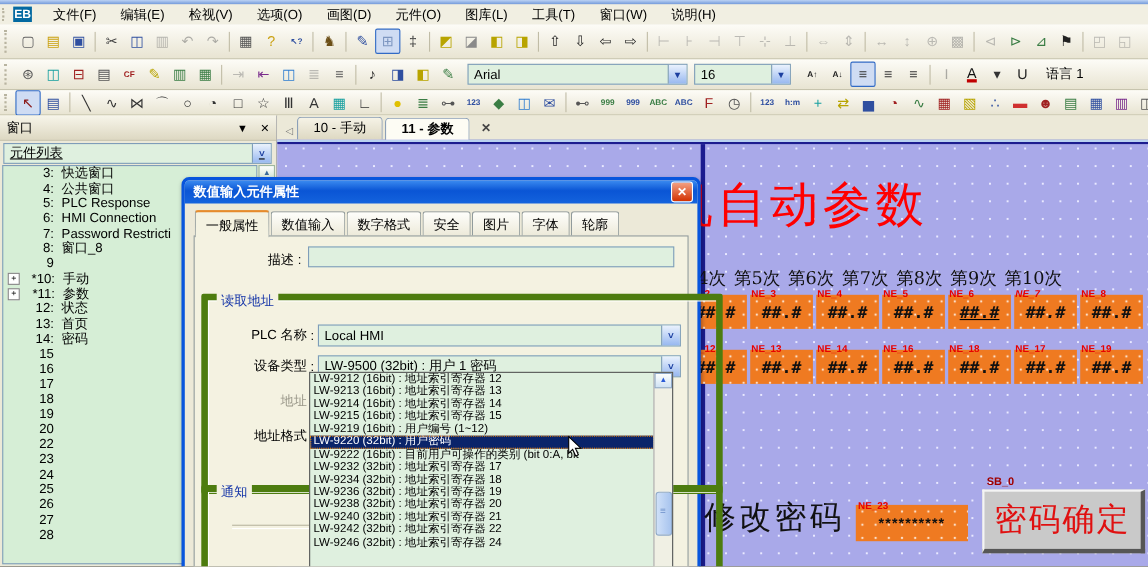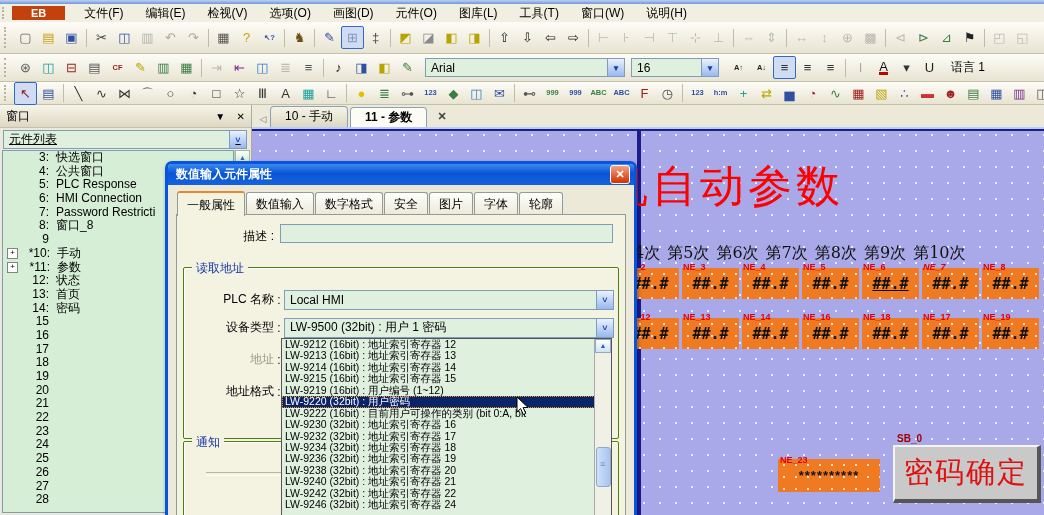--- a/index.html
+++ b/index.html
@@ -4,21 +4,21 @@
 <style>
   html,body{margin:0;padding:0;background:#444;}
   .screen{position:relative;width:1044px;height:515px;overflow:hidden;background:#ece9d8;
           font-family:"Liberation Sans",sans-serif;font-size:12px;color:#000;}
   
   .titlestrip{position:absolute;left:0;top:0;width:100%;height:4px;
               background:linear-gradient(#bcd2f4,#6f97d8);}
   .menubar{position:absolute;left:0;top:4px;width:100%;height:18px;background:#f1efe2;
            display:flex;align-items:center;border-bottom:1px solid #d8d4c0;}
   .mhandle{width:4px;height:12px;border-left:2px dotted #b8b4a0;margin:0 4px 0 2px;}
-  .eb{background:#c2410c;color:#fff;font-weight:bold;font-size:11px;padding:1px 19px;margin-right:8px;}
+  .eb{background:#0369a1;color:#fff;font-weight:bold;font-size:11px;padding:1px 1px;margin-right:8px;}
   .mitem{padding:1px 11px;cursor:default;}
   
   .tbar{position:absolute;left:0;width:100%;display:flex;align-items:center;padding-left:4px;
         background:linear-gradient(#fdfcf7,#e8e4d2);border-bottom:1px solid #c4c0aa;box-sizing:border-box;}
   .tb1{top:22px;height:32px;}
   .tb2{top:54px;height:28px;}
   .tb3{top:82px;height:23px;}
   .thandle{width:4px;height:70%;border-left:2px dotted #b8b4a0;margin-right:4px;flex:none;}
   .tsep{width:1px;height:18px;background:#c0bca6;margin:0 3px;flex:none;}
   .ico{width:21px;height:21px;display:flex;align-items:center;justify-content:center;
@@ -105,22 +105,22 @@
   .dlg-tabs{position:absolute;left:9px;top:29px;display:flex;align-items:flex-end;height:22px;}
   .dtab{padding:3px 9px 2px;border:1px solid #919b9c;border-bottom:none;border-radius:3px 3px 0 0;
         background:linear-gradient(#fefefb,#ece9d8);margin-right:1px;white-space:nowrap;cursor:default;}
   .dtab.active{border-top:2px solid #e68b2c;background:#f4f2e1;position:relative;top:1px;
                padding-top:4px;z-index:2;}
   .dlg-panel{position:absolute;left:8px;top:50px;right:8px;height:900px;border:1px solid #919b9c;
              background:#f4f2e1;}
   .r-desc-label{position:absolute;left:38px;top:64px;width:68px;text-align:right;}
   .r-desc-input{position:absolute;left:112px;top:60px;width:333px;height:19px;background:#dff0df;
                 border:1px solid #7f9db9;box-sizing:border-box;font:12px "Liberation Sans",sans-serif;padding:0 3px;}
-  .grp{position:absolute;border:1px solid #4d7c0f;border-radius:2px;
-       box-shadow:1px 1px 0 #fff inset;}
+  .grp{position:absolute;border:6px solid #4d7c0f;border-radius:2px;
+       box-shadow:1px 1px 0 #fff inset;padding-left:28px;}
   .grp .legend{position:absolute;left:8px;top:-8px;background:#f4f2e1;padding:0 4px;color:#1636a8;}
   .grp-read{left:15px;top:103px;width:434px;height:170px;}
   .grp-notify{left:15px;top:277px;width:434px;height:96px;}
   .nline{position:absolute;left:22px;top:30px;width:76px;height:2px;
          border-top:1px solid #b8b5a0;border-bottom:1px solid #fff;}
   .frow{position:absolute;left:0;width:100%;height:35px;display:flex;align-items:center;}
   .frow label{display:inline-block;width:90px;text-align:right;flex:none;}
   .frow .colon{width:10px;text-align:center;flex:none;}
   .frow .combo{width:330px;height:20px;}
   .frow.dis label{color:#9a988a;}
@@ -623,24 +623,20 @@
         </div>
         <div class="trow">
           <span class="tid">19</span>
           <span class="tlabel"></span>
         </div>
         <div class="trow">
           <span class="tid">20</span>
           <span class="tlabel"></span>
         </div>
         <div class="trow">
-          <span class="tid">21</span>
-          <span class="tlabel"></span>
-        </div>
-        <div class="trow">
           <span class="tid">22</span>
           <span class="tlabel"></span>
         </div>
         <div class="trow">
           <span class="tid">23</span>
           <span class="tlabel"></span>
         </div>
         <div class="trow">
           <span class="tid">24</span>
           <span class="tlabel"></span>
@@ -738,20 +734,21 @@
           </div>
           <div class="box" style="left: 670px; top: 191px; text-align: right;">
             <span class="tag">NE_17</span>
             <span class="val">##.#</span>
           </div>
           <div class="box" style="left: 730px; top: 191px;">
             <span class="tag">NE_19</span>
             <span class="val">##.#</span>
           </div>
         </div>
+      <div class="cv-pwlabel">修改密码</div>
       <div class="cv-pwbox">
         <span class="tag">NE_23</span>
         <span class="stars">**********</span>
       </div>
       <span class="cv-btntag">SB_0</span>
       <div class="cv-btn">
         <span>密码确定</span>
       </div>
     </div>
   </div>
@@ -810,21 +807,20 @@
 
     <div class="droplist">
       <div id="list" style="margin-right:16px;">
           <div class="litem">LW-9212 (16bit) : 地址索引寄存器 12</div>
           <div class="litem">LW-9213 (16bit) : 地址索引寄存器 13</div>
           <div class="litem">LW-9214 (16bit) : 地址索引寄存器 14</div>
           <div class="litem">LW-9215 (16bit) : 地址索引寄存器 15</div>
           <div class="litem">LW-9219 (16bit) : 用户编号 (1~12)</div>
           <div class="litem sel">LW-9220 (32bit) : 用户密码</div>
           <div class="litem">LW-9222 (16bit) : 目前用户可操作的类别 (bit 0:A, bit</div>
-          <div class="litem">LW-9230 (32bit) : 地址索引寄存器 16</div>
           <div class="litem">LW-9232 (32bit) : 地址索引寄存器 17</div>
           <div class="litem">LW-9234 (32bit) : 地址索引寄存器 18</div>
           <div class="litem">LW-9236 (32bit) : 地址索引寄存器 19</div>
           <div class="litem">LW-9238 (32bit) : 地址索引寄存器 20</div>
           <div class="litem">LW-9240 (32bit) : 地址索引寄存器 21</div>
           <div class="litem">LW-9242 (32bit) : 地址索引寄存器 22</div>
           <div class="litem">LW-9246 (32bit) : 地址索引寄存器 24</div>
         </div>
       <div class="lscroll">
         <span class="lup">▲</span>

